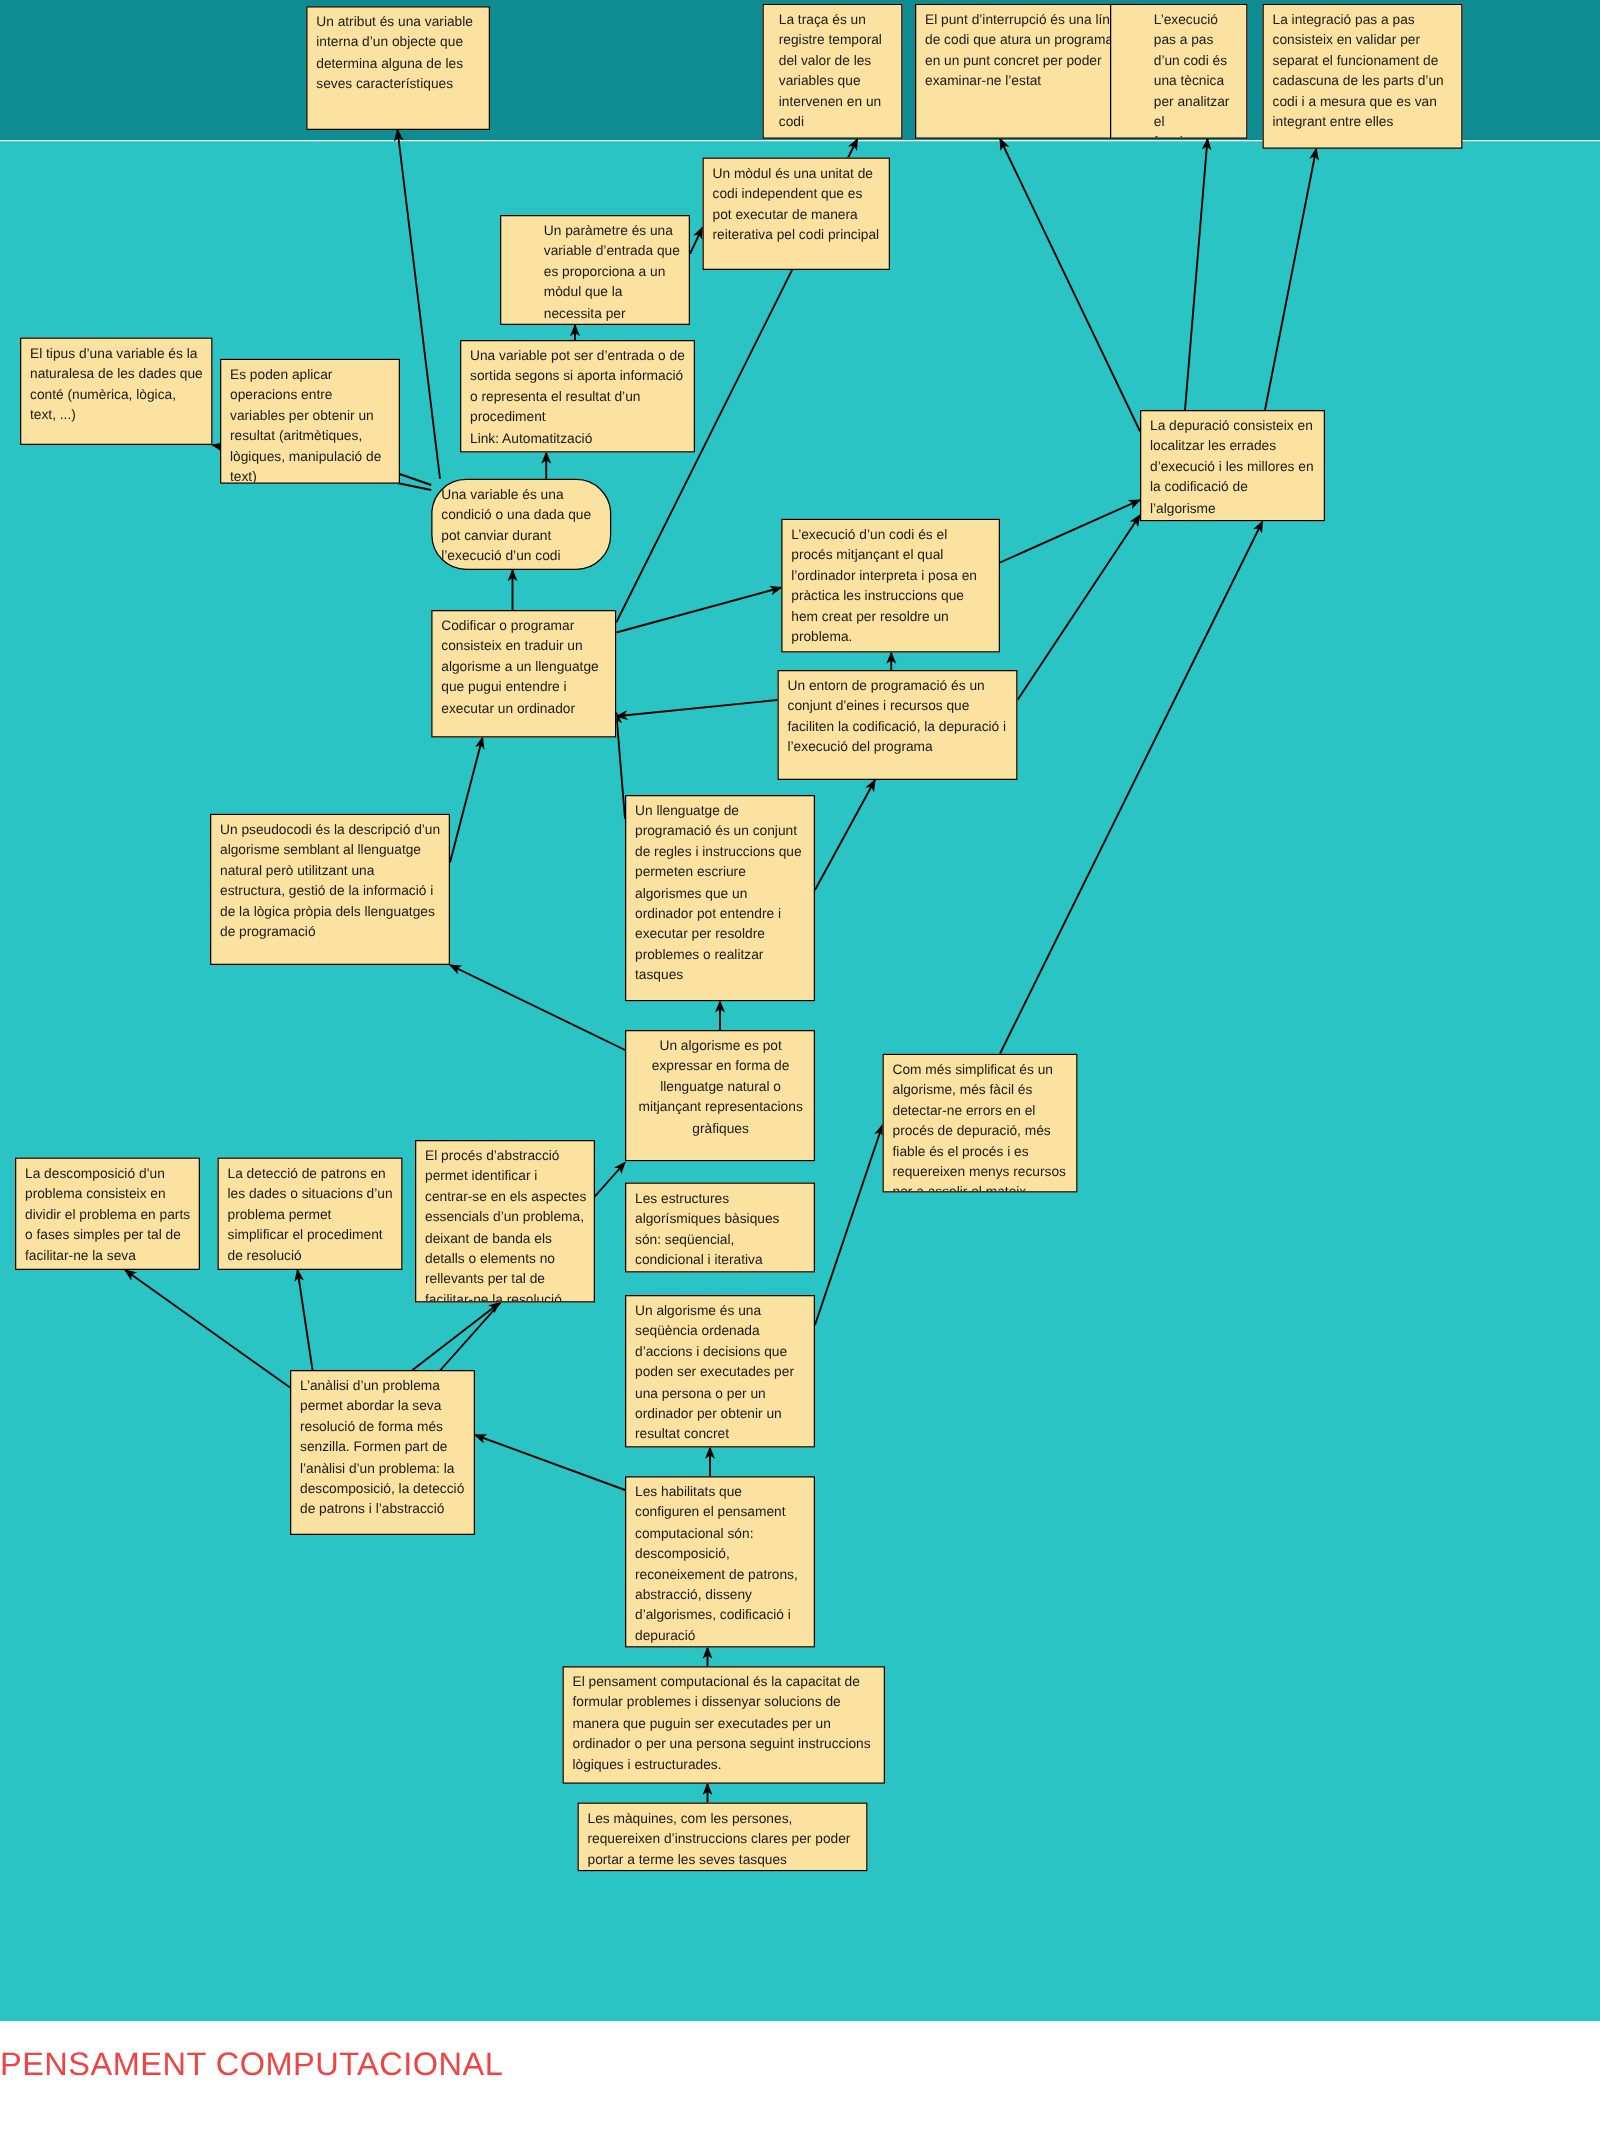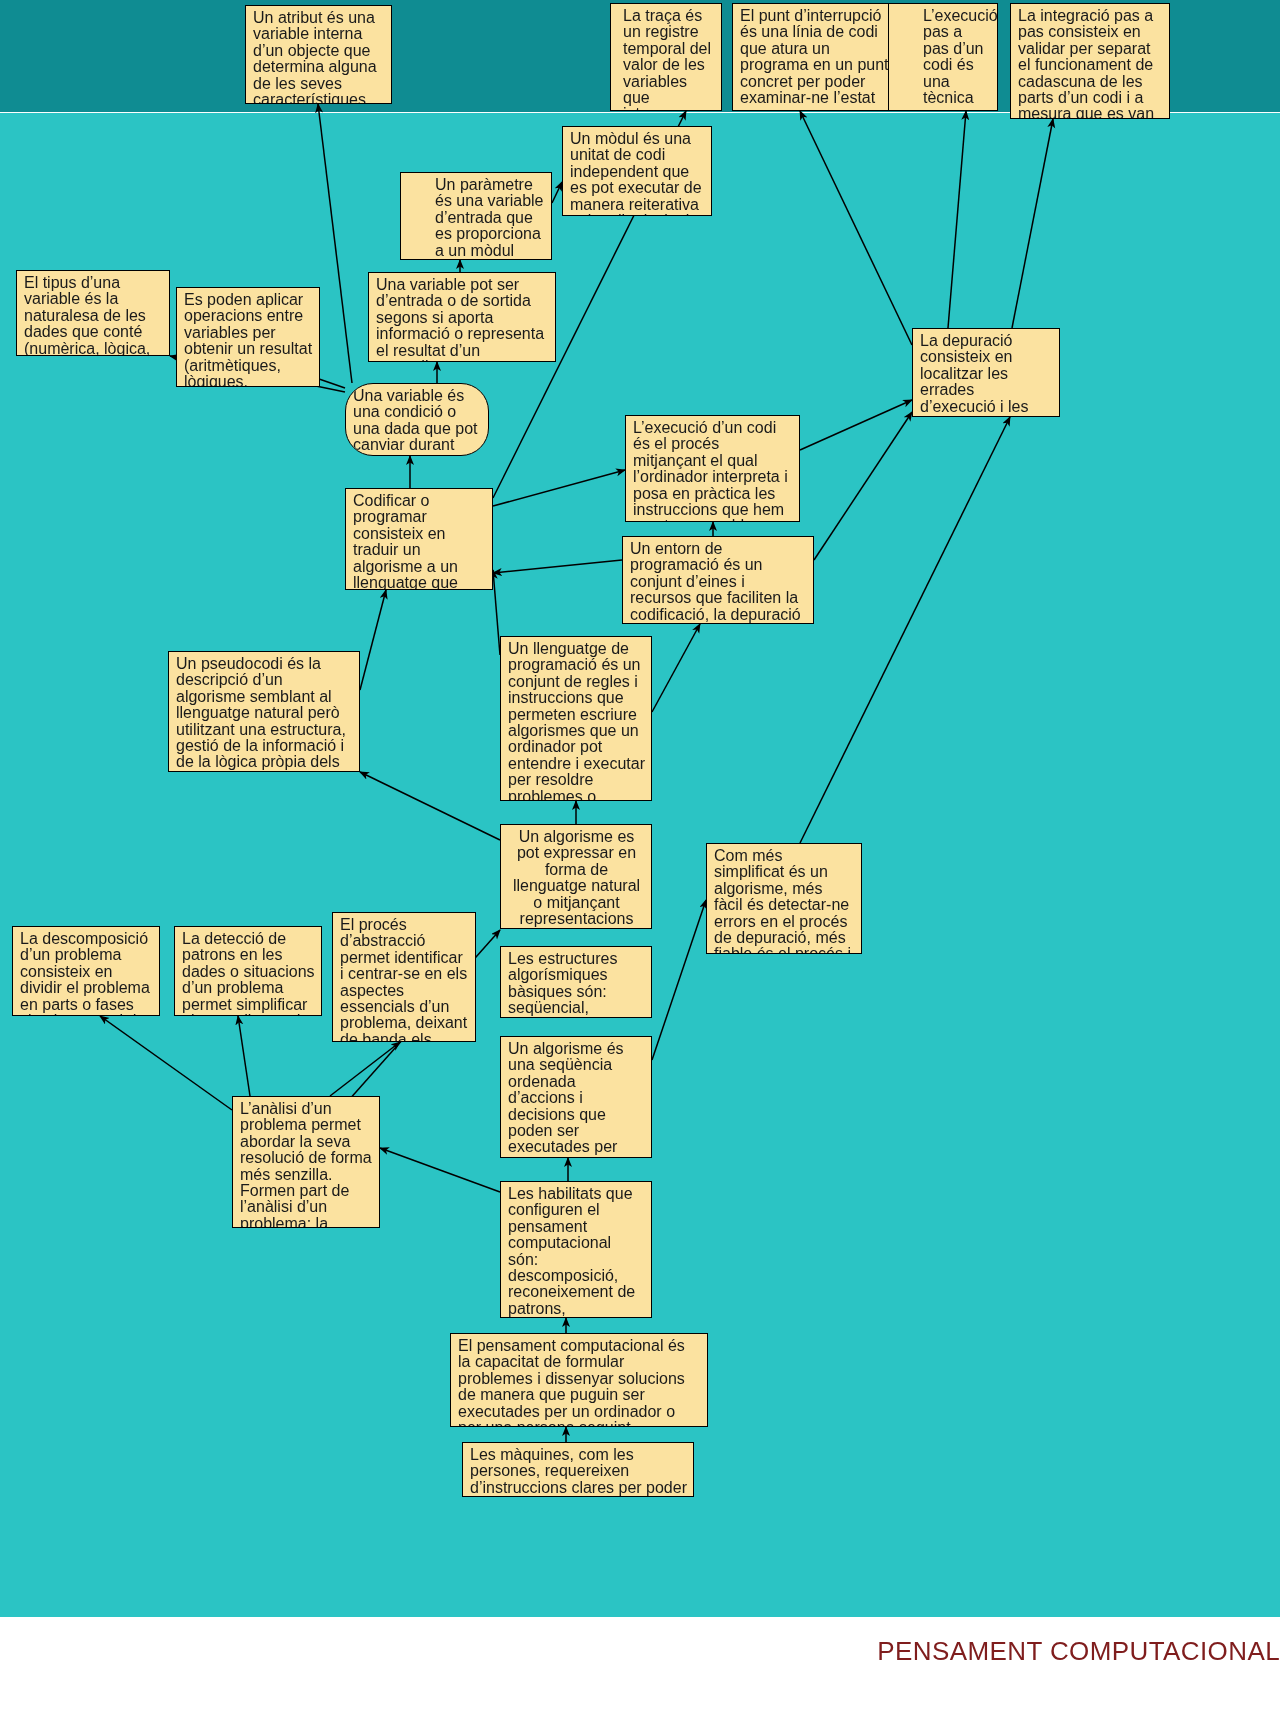--- a/index.html
+++ b/index.html
@@ -48,35 +48,35 @@
     width: 1280px;
     height: 1721px;
     pointer-events: none;
   }
   .node {
     position: absolute;
     box-sizing: border-box;
     background: #fbe2a0;
     border: 1.6px solid #000000;
     color: #1a1a1a;
-    font-size: 16px;
+    font-size: 11px;
     line-height: 16.4px;
     padding: 4px 6px 4px 7px;
     white-space: pre-line;
     overflow: hidden;
   }
   #map-title {
     position: absolute;
     left: 0;
     top: 1636px;
     width: 1280px;
-    text-align: right;
+    text-align: left;
     font-size: 26px;
     letter-spacing: 0.4px;
-    color: #7f1d1d;
+    color: #ef4444;
   }
 </style>
 </head>
 <body>
 
 <div id="canvas">
 
   <div id="band-top"></div>
   <div id="band-main"></div>
   <div id="band-bottom"></div>

